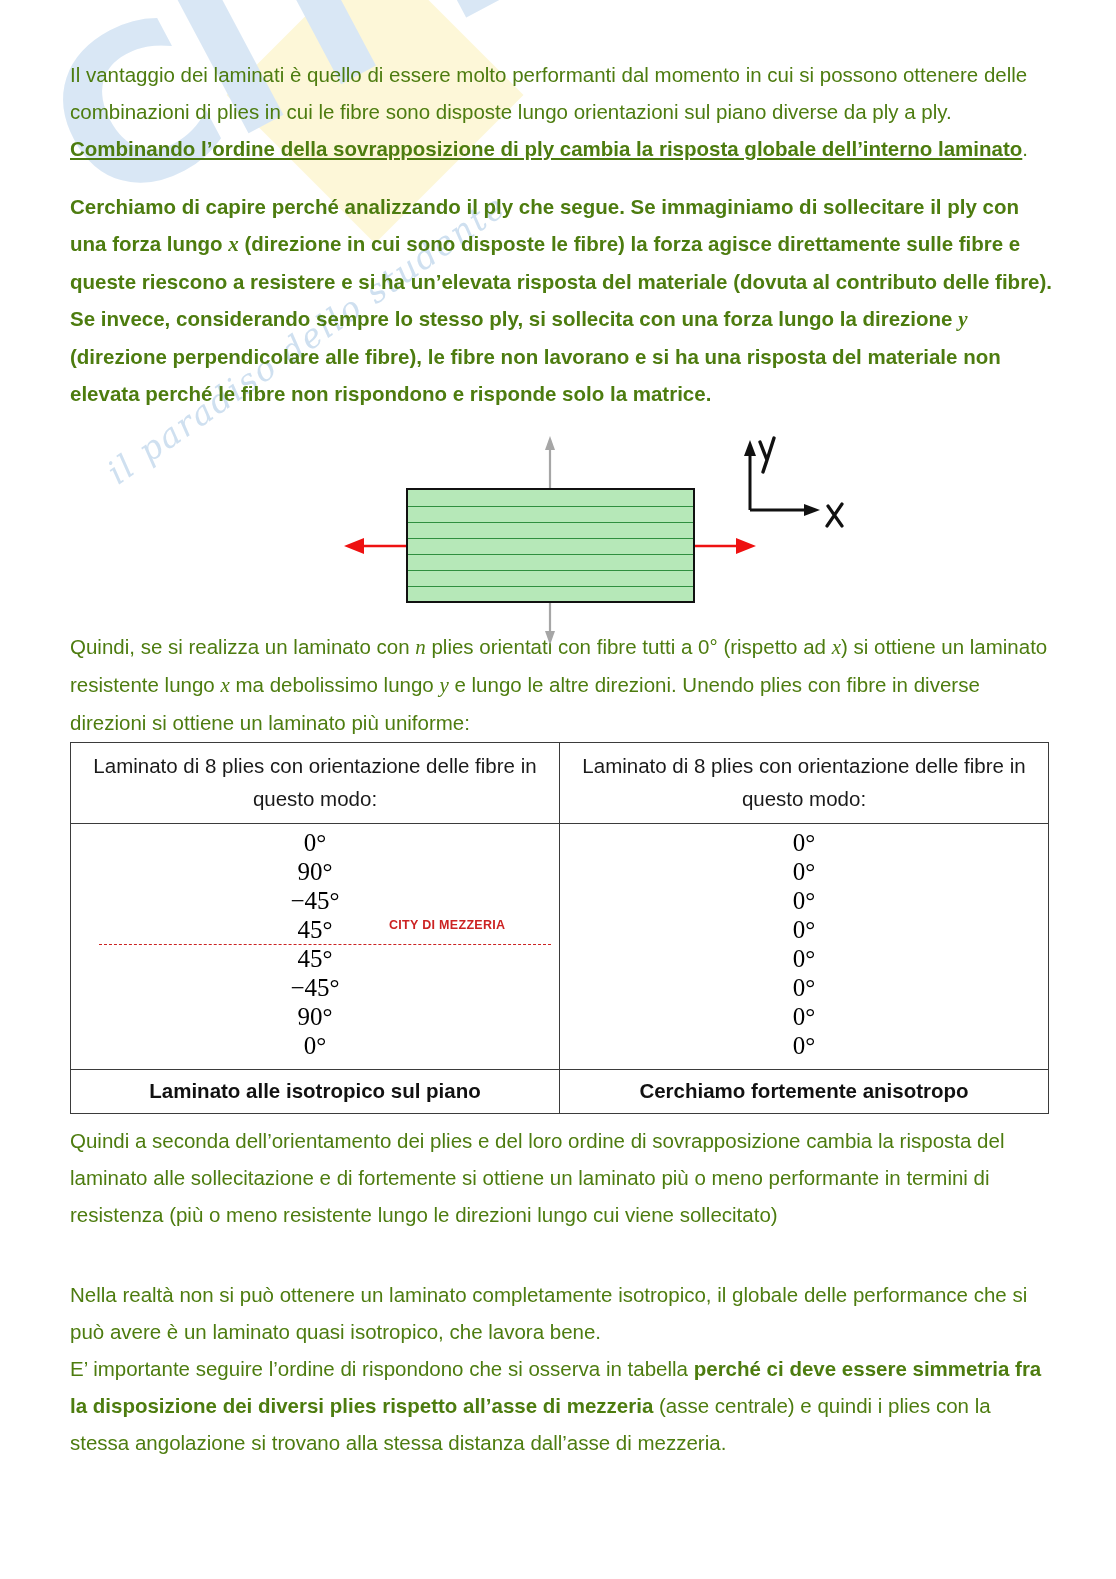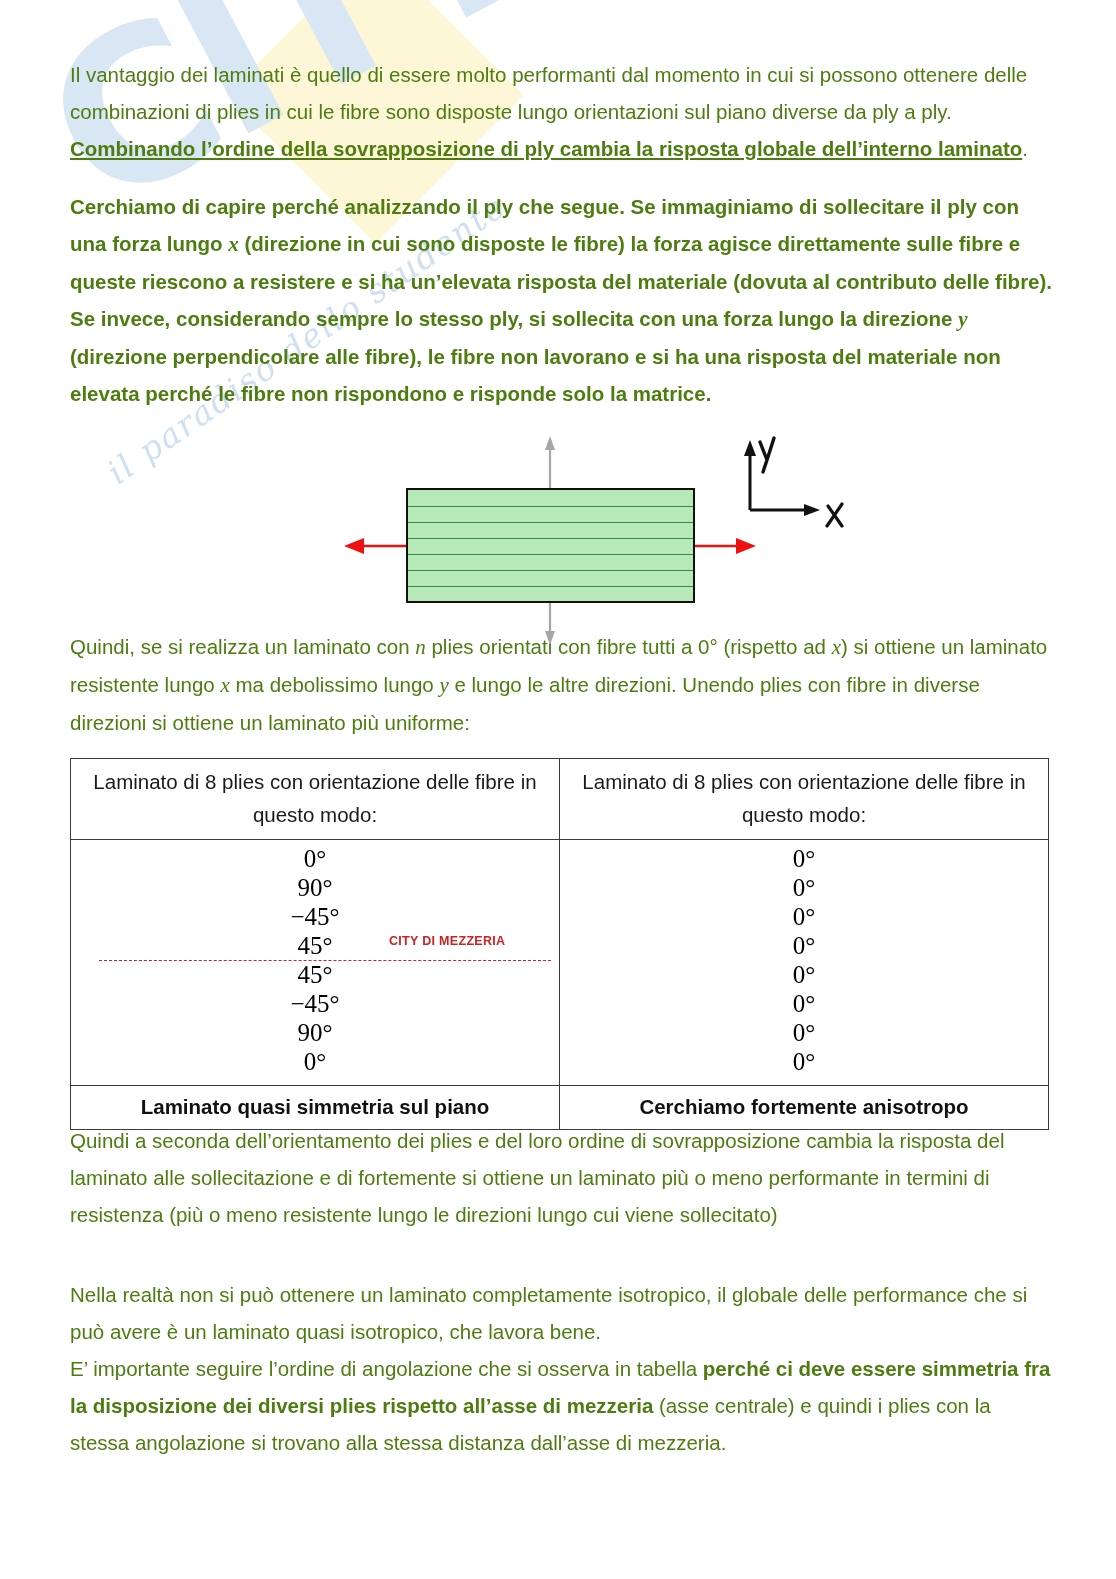--- a/index.html
+++ b/index.html
@@ -113,21 +113,21 @@
     left: 0;
     width: 100%;
     height: 0;
     border-top: 1.6px solid #2f8f3f;
   }
 
   
   #plytable {
     position: absolute;
     left: 70px;
-    top: 758px;
+    top: 742px;
     width: 979px;
     border-collapse: collapse;
     z-index: 2;
   }
   #plytable td {
     border: 1.4px solid #3b3b3b;
     vertical-align: top;
     padding: 0;
   }
   .th-cell {
@@ -273,31 +273,31 @@
             <div class="angle">0°</div>
             <div class="angle">0°</div>
             <div class="angle">0°</div>
             <div class="angle">0°</div>
             <div class="angle">0°</div>
           </div>
         </td>
       </tr>
       <tr>
         <td>
-          <div class="ft-cell">Laminato quasi simmetria sul piano</div>
+          <div class="ft-cell">Laminato alle isotropico sul piano</div>
         </td>
         <td>
           <div class="ft-cell">Cerchiamo fortemente anisotropo</div>
         </td>
       </tr>
     </tbody>
       </table>
 
     <div class="para" style="top:1122px;">Quindi a seconda dell’orientamento dei plies e del loro ordine di sovrapposizione cambia la risposta del laminato alle sollecitazione e di fortemente si ottiene un laminato più o meno performante in termini di resistenza (più o meno resistente lungo le direzioni lungo cui viene sollecitato)</div>
 
     <div class="para" style="top:1276px;">Nella realtà non si può ottenere un laminato completamente isotropico, il globale delle performance che si può avere è un laminato quasi isotropico, che lavora bene.</div>
 
     <div class="para" style="top:1350px;">
-      <span>E’ importante seguire l’ordine di angolazione che si osserva in tabella </span><b>perché ci deve essere simmetria fra la disposizione dei diversi plies rispetto all’asse di mezzeria</b><span> (asse centrale) e quindi i plies con la stessa angolazione si trovano alla stessa distanza dall’asse di mezzeria.</span>
+      <span>E’ importante seguire l’ordine di rispondono che si osserva in tabella </span><b>perché ci deve essere simmetria fra la disposizione dei diversi plies rispetto all’asse di mezzeria</b><span> (asse centrale) e quindi i plies con la stessa angolazione si trovano alla stessa distanza dall’asse di mezzeria.</span>
     </div>
 
   </div>
 </div>
 
 </body></html>

